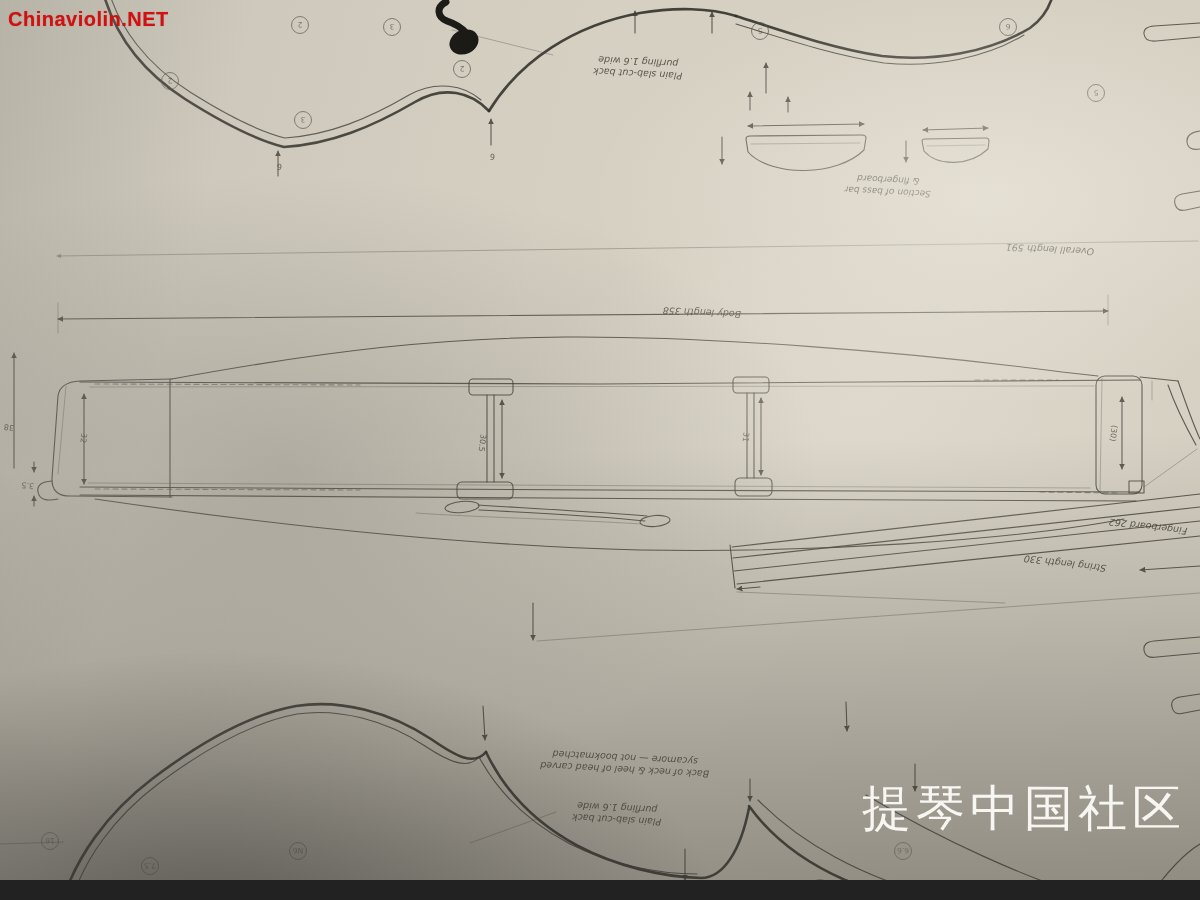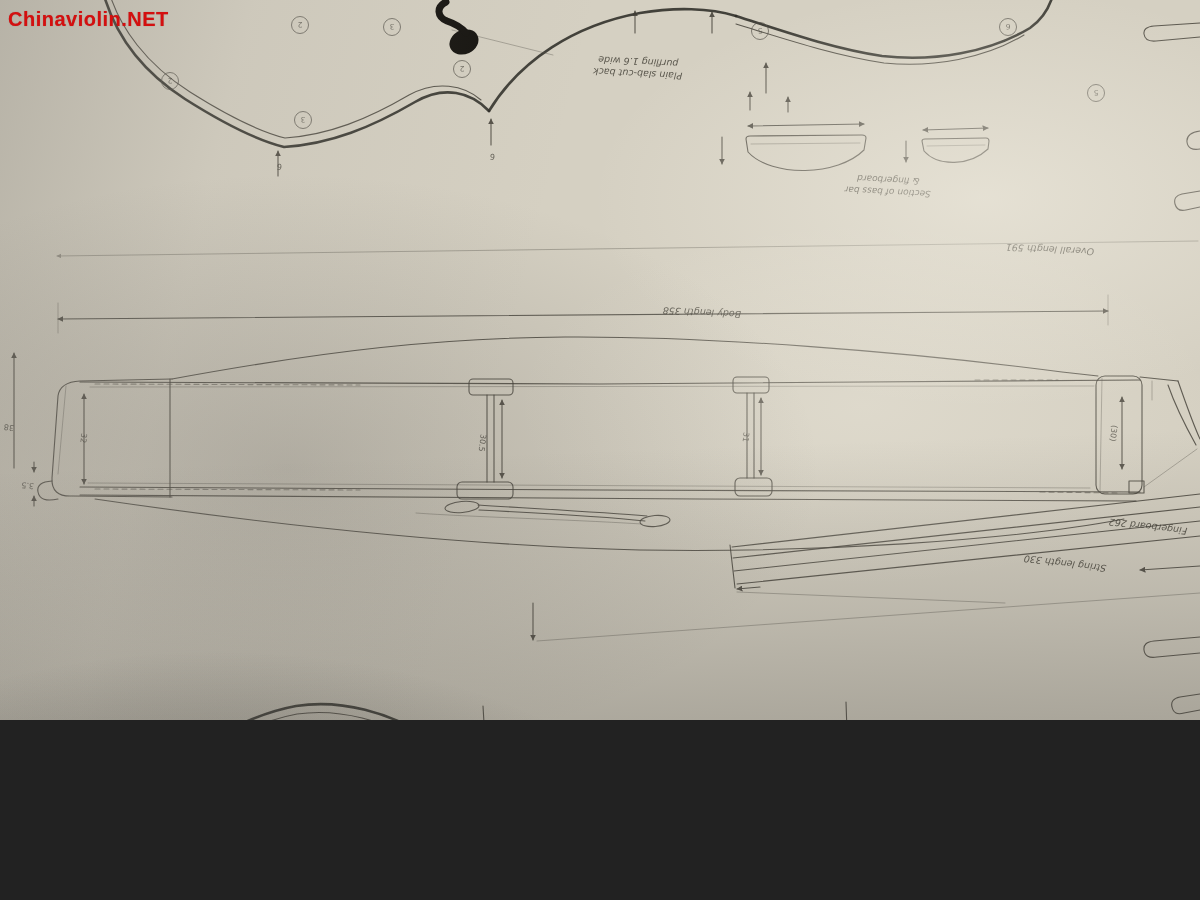--- a/index.html
+++ b/index.html
@@ -1,17 +1,17 @@
 <!DOCTYPE html>
 <html><head>
 <meta charset="utf-8">
 <style>
   html,body{margin:0;padding:0;background:#222;}
   #stage{
-    position:relative;width:1200px;height:720px;overflow:hidden;
+    position:relative;width:1200px;height:880px;overflow:hidden;
     background:#d5d0c2;
     font-family:"Liberation Sans",sans-serif;
   }
   #stage svg{position:absolute;left:0;top:0;}
   .ink{stroke:#45423a;fill:none;stroke-width:1.1;opacity:.85;stroke-linecap:round;stroke-linejoin:round;}
   .ink2{stroke:#2e2c27;fill:none;stroke-width:2.6;opacity:.88;stroke-linecap:round;stroke-linejoin:round;}
   .inkf{stroke:#55524a;fill:none;stroke-width:.9;opacity:.42;stroke-linecap:round;}
   .dash{stroke-dasharray:5 4;opacity:.5;}
   .dimtxt{font:8px "DejaVu Sans",sans-serif;fill:#46433b;opacity:.8;}
   .overlay{position:absolute;left:0;top:0;width:1200px;height:900px;pointer-events:none;}
@@ -231,15 +231,16 @@
   <span class="circ dim" style="left:820px;top:888px">7.6</span>
 
   <div class="overlay light-a"></div>
   <div class="overlay shadow-a"></div>
   <div class="overlay shadow-b"></div>
   <div class="overlay shadow-c"></div>
   <div class="overlay shadow-d"></div>
 
   <div id="wm-red">Chinaviolin.NET</div>
   <div id="wm-cn">
+    <div class="l1">提琴中国社区</div>
   </div>
 
 </div>
 
 </body></html>

